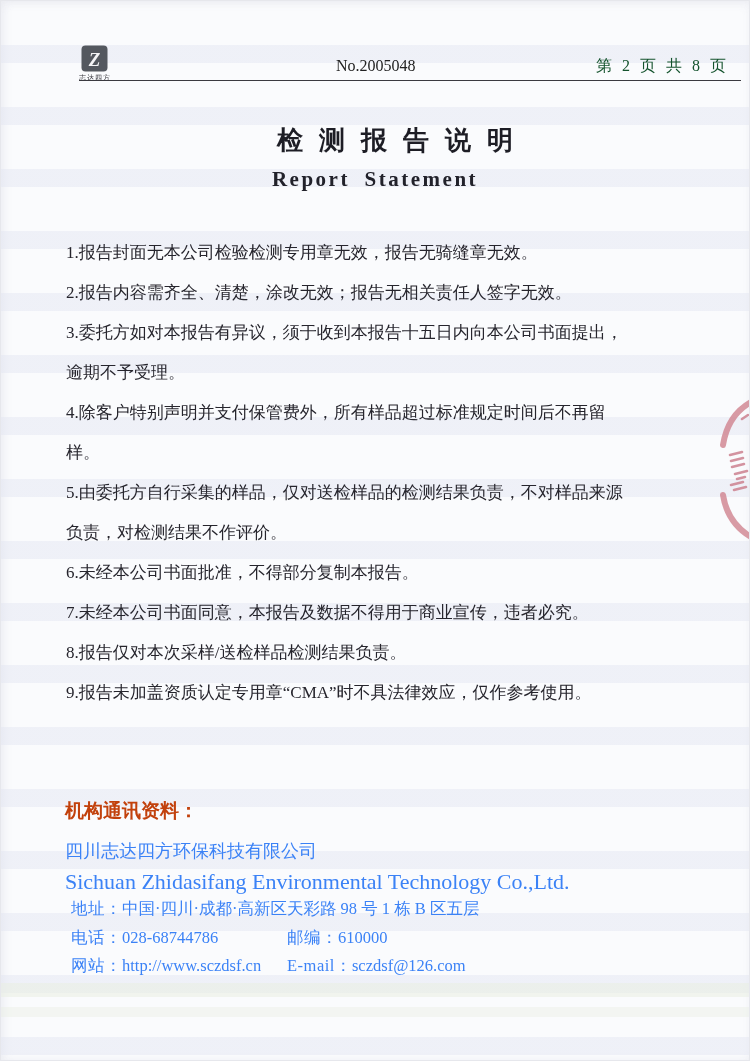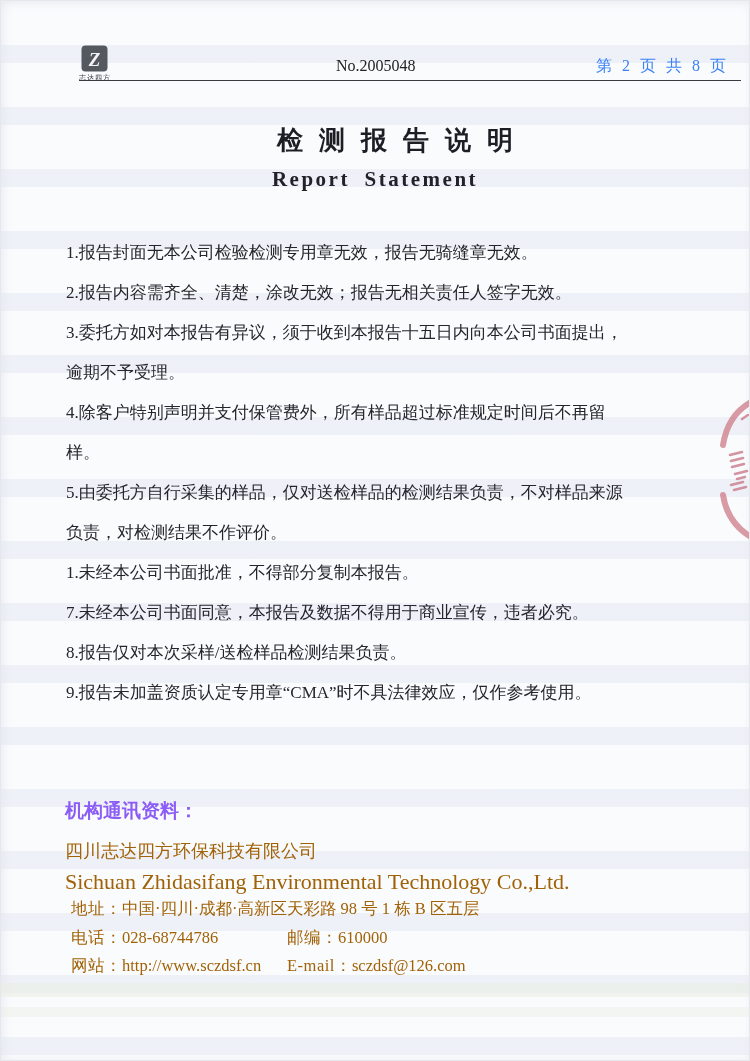--- a/index.html
+++ b/index.html
@@ -20,42 +20,42 @@
       rgba(225,228,241,0.45) 44px, rgba(225,228,241,0.45) 62px);
   }
   .greenband { position:absolute; left:0; width:750px; pointer-events:none; }
 
   
   .logo-box { position:absolute; top:44px; left:80px; width:27px; height:27px; }
   .logo-caption { position:absolute; top:72px; left:73px; width:42px; text-align:center;
     font-size:7px; letter-spacing:1px; color:#34343a;
     font-family:"Liberation Sans","DejaVu Sans",sans-serif; }
   .report-no { position:absolute; top:56px; left:335px; font-size:16px; color:#222; }
-  .page-info { position:absolute; top:55px; right:20px; font-size:16px; letter-spacing:3px; color:#3b82f6; }
+  .page-info { position:absolute; top:55px; right:20px; font-size:16px; letter-spacing:3px; color:#14532d; }
   .header-rule { position:absolute; top:79px; left:78px; width:662px; height:0;
     border-top:1.7px solid #3a3a40; }
 
   
   .title-cn { position:absolute; top:122px; left:0; width:100%; text-align:center;
     font-size:26px; font-weight:bold; letter-spacing:16px; text-indent:16px; color:#1d1d25;padding-left:20px; }
   .title-en { position:absolute; top:166px; left:0; width:100%; text-align:center;
     font-size:21px; font-weight:bold; letter-spacing:2.5px; word-spacing:7px; color:#21212a; }
 
   
   .body-text { position:absolute; top:232px; left:65px; width:625px;
     font-size:17px; line-height:40px; color:#26252d; }
   .stmt { margin:0; }
   .stmt-line { white-space:nowrap; }
 
   
   .stamp { position:absolute; top:398px; left:702px; width:48px; height:142px; overflow:hidden; }
 
   
-  .contact-heading { position:absolute; top:797px; left:64px; font-size:19px; font-weight:bold; color:#8b5cf6; }
-  .contact-row { position:absolute; left:64px; font-size:17px; color:#a16207; white-space:nowrap; }
+  .contact-heading { position:absolute; top:797px; left:64px; font-size:19px; font-weight:bold; color:#c2410c; }
+  .contact-row { position:absolute; left:64px; font-size:17px; color:#3b82f6; white-space:nowrap; }
   .row-company-cn { top:838px; font-size:18px; }
   .row-company-en { top:868px; font-size:22px; }
   .row-address    { top:897px; font-size:16.5px; }
   .row-phone      { top:926px; font-size:16.5px; }
   .row-web        { top:954px; font-size:16.5px; }
   .col2 { position:absolute; left:216px; }
   .label { letter-spacing:0.5px;margin-left:6px; }
 </style>
 </head>
 <body>
@@ -84,21 +84,21 @@
       <span class="stmt-line" style="display:block">逾期不予受理。</span>
     </p>
     <p class="stmt">
       <span class="stmt-line" style="display:block">4.除客户特别声明并支付保管费外，所有样品超过标准规定时间后不再留</span>
       <span class="stmt-line" style="display:block">样。</span>
     </p>
     <p class="stmt">
       <span class="stmt-line" style="display:block">5.由委托方自行采集的样品，仅对送检样品的检测结果负责，不对样品来源</span>
       <span class="stmt-line" style="display:block">负责，对检测结果不作评价。</span>
     </p>
-    <p class="stmt"><span class="stmt-line">1.未经本公司书面批准，不得部分复制本报告。</span></p>
+    <p class="stmt"><span class="stmt-line">6.未经本公司书面批准，不得部分复制本报告。</span></p>
     <p class="stmt"><span class="stmt-line">7.未经本公司书面同意，本报告及数据不得用于商业宣传，违者必究。</span></p>
     <p class="stmt"><span class="stmt-line">8.报告仅对本次采样/送检样品检测结果负责。</span></p>
     <p class="stmt"><span class="stmt-line">9.报告未加盖资质认定专用章“CMA”时不具法律效应，仅作参考使用。</span></p>
   </div>
 
   <div class="stamp">
     <svg width="48" height="142" viewBox="0 0 48 142">
       <g fill="none" stroke="#d0838f" stroke-linecap="round" opacity="0.8">
         <path d="M48,3 C32,12 23,27 20,46" stroke-width="6"></path>
         <path d="M20,96 C23,115 33,129 48,138" stroke-width="6"></path>

